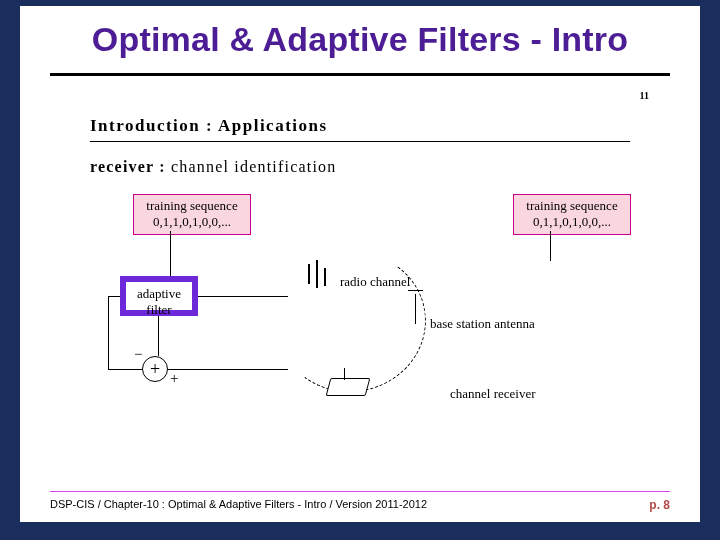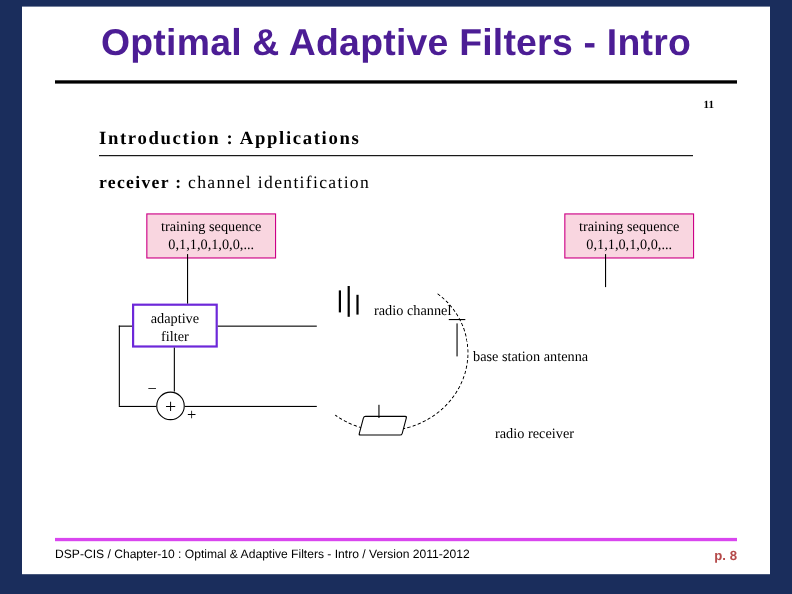--- a/index.html
+++ b/index.html
@@ -84,21 +84,21 @@
     line-height: 1.25;
     margin-left: 21px;
   }
   .tb-left  { left: 32px;  top: 8px;  width: 118px; }
   .tb-right { left: 412px; top: 8px;  width: 118px; }
 
   .af-box {
     position: absolute;
     left: 40px; top: 90px;
     width: 78px; height: 40px;
-    border: 2px solid #6d28d9;
+    border: 6px solid #6d28d9;
     text-align: center;
     line-height: 1.25;
     padding-top: 4px;
   }
 
   .sum {
     position: absolute;
     left: 62px; top: 170px;
     width: 26px; height: 26px;
     border: 1px solid #000;
@@ -164,21 +164,21 @@
   .mob-ant {
     position:absolute;
     left: 264px; top:182px;
     width:1px; height:12px;
     background:#000;
   }
 
   .footer {
     position: absolute;
     left: 30px; right: 30px; bottom: 12px;
-    border-top: 3px solid #d946ef;
+    border-top: 1px solid #d946ef;
     padding-top: 6px;
     font-size: 11px;
     color: #000;
   }
   .footer .pnum {
     position: absolute;
     right: 0; top: 6px;
     color: #b54a4a;
     font-weight: bold;
     font-size: 12px;
@@ -209,21 +209,21 @@
       <div class="train-box tb-right">training sequence<br>0,1,1,0,1,0,0,...</div>
 
       <div class="af-box">adaptive<br>filter</div>
 
       <div class="sum">+</div>
       <div class="sign minus">−</div>
       <div class="sign plus">+</div>
 
       <div class="lbl-radio">radio channel</div>
       <div class="lbl-base">base station antenna</div>
-      <div class="lbl-mobile">radio receiver</div>
+      <div class="lbl-mobile">channel receiver</div>
 
       <div class="ln v1"></div>
       <div class="ln v2"></div>
       <div class="ln h1"></div>
       <div class="ln v3"></div>
       <div class="ln h2"></div>
       <div class="ln h3"></div>
       <div class="ln v4"></div>
       <div class="ln h4"></div>
 

